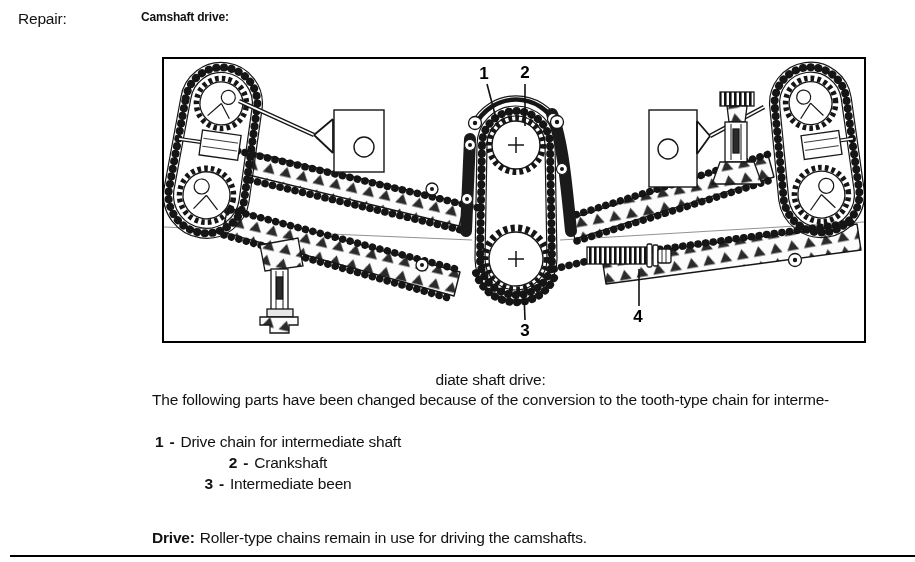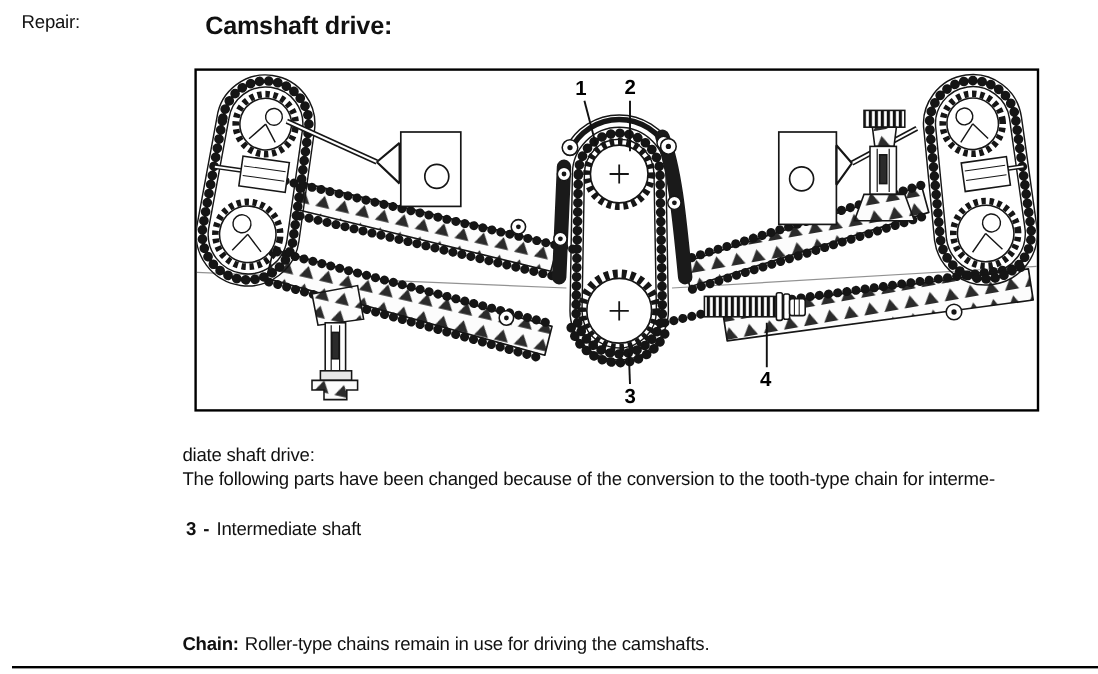--- a/index.html
+++ b/index.html
@@ -1,23 +1,23 @@
 <!DOCTYPE html>
 <html><head>
 <meta charset="utf-8">
 <style>
   html,body{margin:0;padding:0;}
   body{
     width:915px;height:562px;background:#ffffff;position:relative;overflow:hidden;
     font-family:"Liberation Sans",sans-serif;color:#111;
     letter-spacing:-0.2px;
   }
-  .abs{position:absolute;}
+  .abs{position:absolute;text-align:center;}
   .repair{left:18px;top:10px;font-size:15.5px;}
-  .title{left:171px;top:10px;font-size:21px;font-weight:bold;}
+  .title{left:141px;top:10px;font-size:12px;font-weight:bold;}
   .figure{left:162px;top:57px;width:700px;height:282px;border:2px solid #000;background:#fff;}
   .figure svg{display:block;}
   .para{left:152px;top:370px;font-size:15.5px;line-height:20px;white-space:nowrap;}
   .parts{left:155px;top:431px;font-size:15.5px;line-height:21px;}
   .parts .row{white-space:nowrap;}
   .b{font-weight:bold;}
   .dash{margin:0 6px;}
   .note{left:152px;top:529px;font-size:15.5px;white-space:nowrap;}
   .note .b{margin-right:5px;}
   .rule{left:10px;top:555px;width:905px;height:2px;background:#000;}
@@ -231,22 +231,28 @@
     </svg>
   </div>
 
   <div class="para abs">
     <div>diate shaft drive:</div>
     <div>The following parts have been changed because of the conversion to the tooth-type chain for interme-</div>
   </div>
 
   <div class="parts abs">
     <div class="row">
-      <span class="b">3</span><span class="b dash">-</span><span>Intermediate shaft</span>
+      <span class="b">1</span><span class="b dash">-</span><span>Drive chain for intermediate shaft</span>
     </div>
+    <div class="row">
+      <span class="b">2</span><span class="b dash">-</span><span>Crankshaft</span>
+    </div>
+    <div class="row">
+      <span class="b">3</span><span class="b dash">-</span><span>Intermediate been</span>
+    </div>
   </div>
 
   <div class="note abs">
-    <span class="b">Chain:</span><span>Roller-type chains remain in use for driving the camshafts.</span>
+    <span class="b">Drive:</span><span>Roller-type chains remain in use for driving the camshafts.</span>
   </div>
 
   <div class="rule abs"></div>
 </div>
 
 </body></html>

